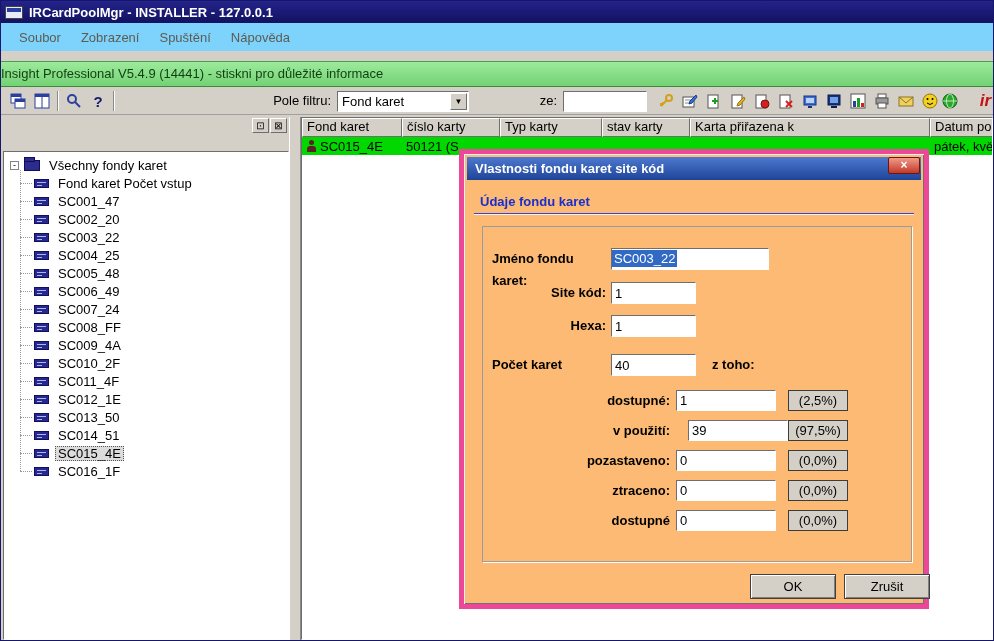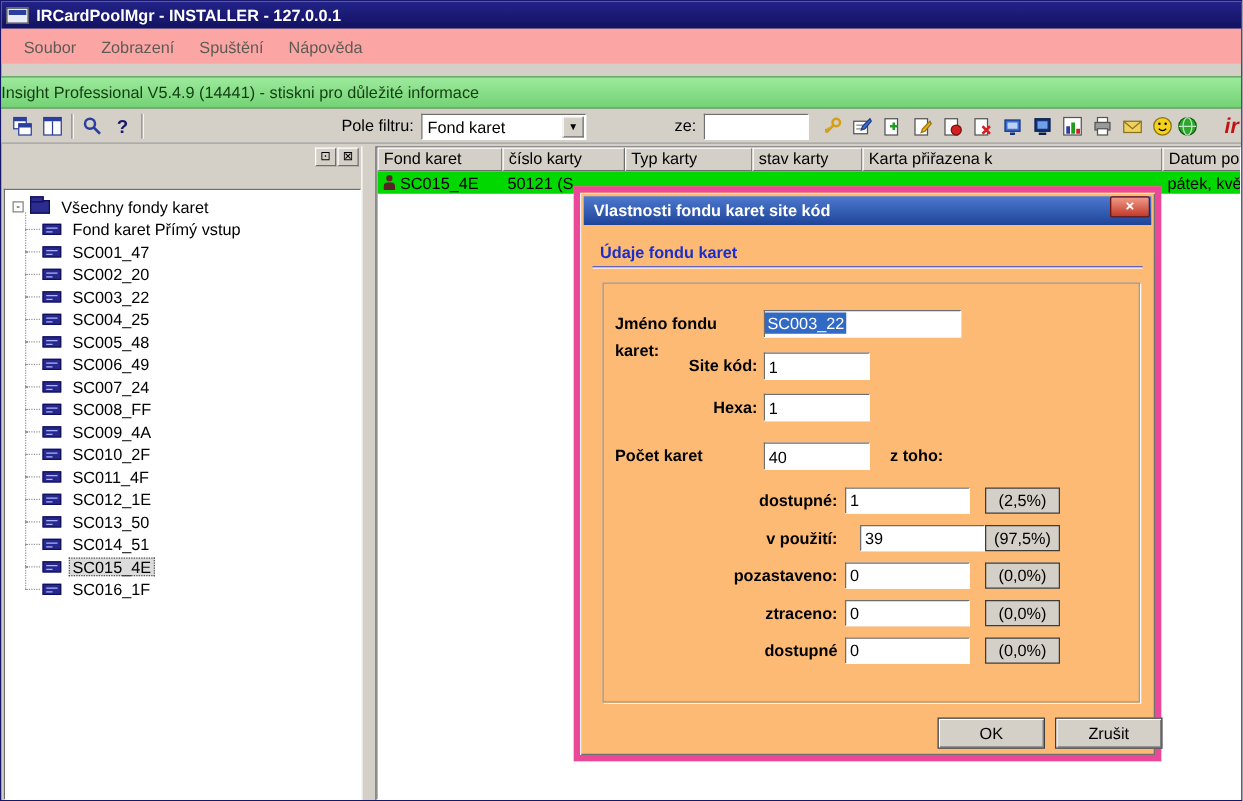--- a/index.html
+++ b/index.html
@@ -6,21 +6,21 @@
   body{margin:0;background:#9c9c9c;font-family:"Liberation Sans",sans-serif}
   #app{position:relative;width:994px;height:641px;background:#d4d0c8;font-size:13px;color:#000;overflow:hidden;border:1px solid #16166b}
 
   
   .titlebar{position:absolute;left:0;top:0;width:100%;height:22px;background:linear-gradient(#23238a,#121260);display:flex;align-items:center;padding-left:4px}
   .app-ico{width:18px;height:13px;background:#e8ecf8;border:1px solid #444;margin-right:6px;position:relative;flex:none}
   .app-ico::before{content:"";position:absolute;left:1px;top:1px;right:1px;height:4px;background:#2a3f9e}
   .title-text{color:#fff;font-weight:bold;font-size:13px;white-space:nowrap}
 
   
-  .menubar{position:absolute;top:22px;left:0;width:100%;height:28px;background:#fca5a5;display:flex;align-items:center;padding-left:8px}
+  .menubar{position:absolute;top:22px;left:0;width:100%;height:28px;background:#7dd3fc;display:flex;align-items:center;padding-left:8px}
   .menu-item{padding:4px 10px;color:#5e5c52}
 
   
   .banner{position:absolute;top:60px;left:0;width:100%;height:26px;background:linear-gradient(#9cea9c,#74d274);border-top:1px solid #4e9e4e;border-bottom:1px solid #3c8a3c;text-align:left;line-height:24px;color:#113f11}
 
   
   .toolbar{position:absolute;top:86px;left:0;width:100%;height:28px;background:#d4d0c8;border-bottom:1px solid #a0a0a0}
   .tb-btn,.tb-ico{position:absolute;top:3px;width:22px;height:22px;display:flex;align-items:center;justify-content:center}
   .tb-sep{position:absolute;top:4px;width:2px;height:20px;border-left:1px solid #8a8a8a;border-right:1px solid #fff}
   .tb-label{position:absolute;top:0;height:28px;line-height:28px}
@@ -227,21 +227,21 @@
 
   <div class="tree-box sunken-panel">
     <div class="tree-row">
       <span class="expander">-</span>
       <span class="pool-ico"></span>
       <span class="tree-label">Všechny fondy karet</span>
     </div>
     <div class="tree-children">
       <div class="tree-row">
           <span class="card-ico"></span>
-          <span class="tree-label">Fond karet Přímý vstup</span>
+          <span class="tree-label">Fond karet Počet vstup</span>
         </div>
       <div class="tree-row">
           <span class="card-ico"></span>
           <span class="tree-label">SC001_47</span>
         </div>
       <div class="tree-row">
           <span class="card-ico"></span>
           <span class="tree-label">SC002_20</span>
         </div>
       <div class="tree-row">

